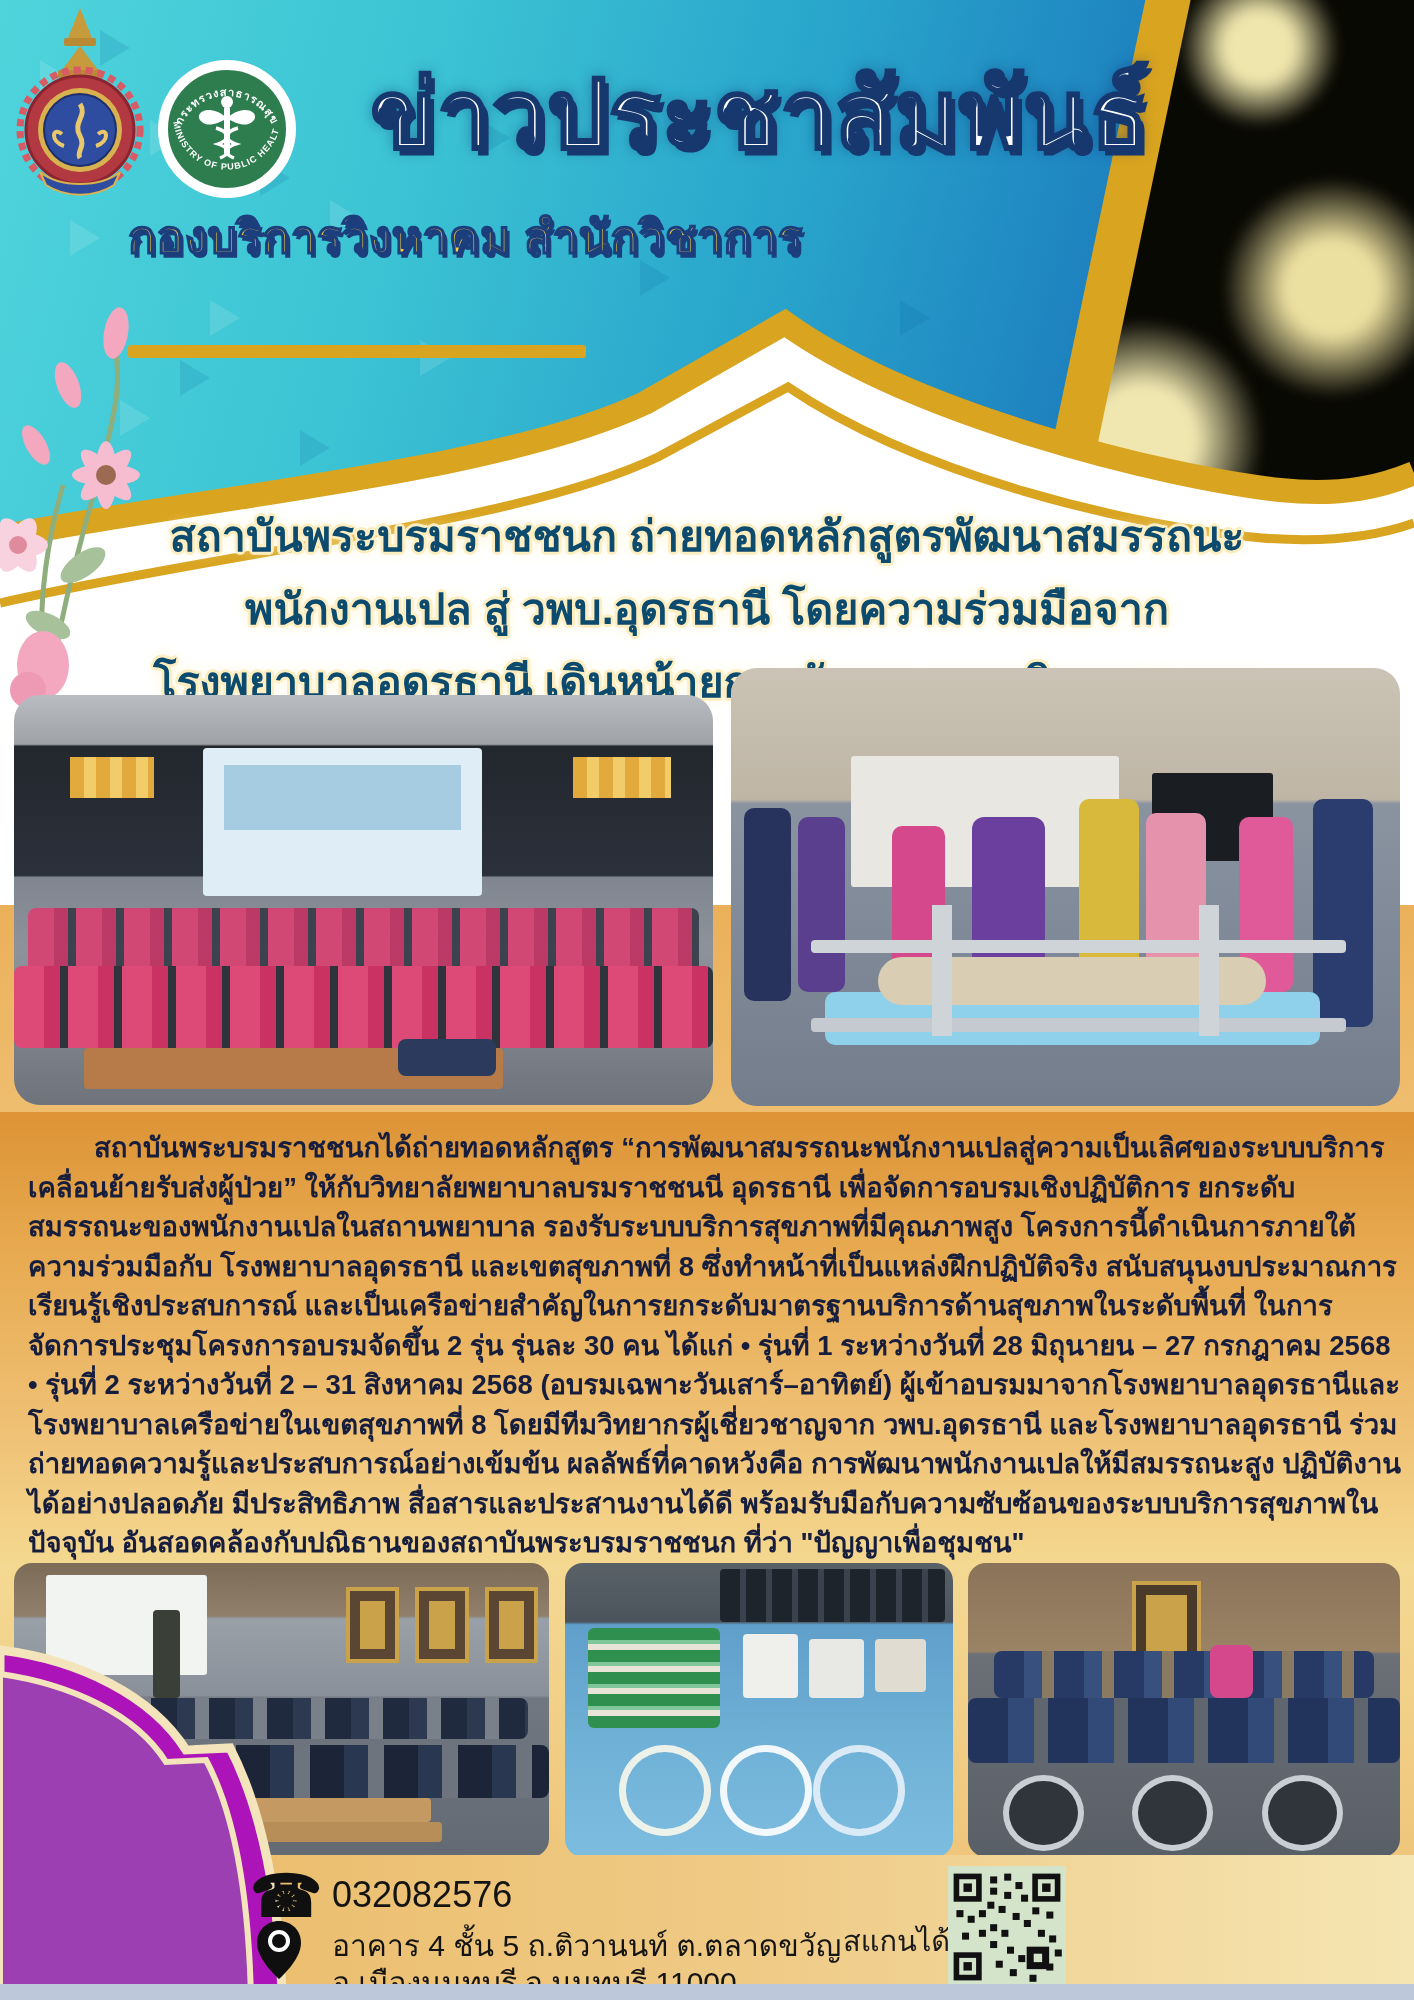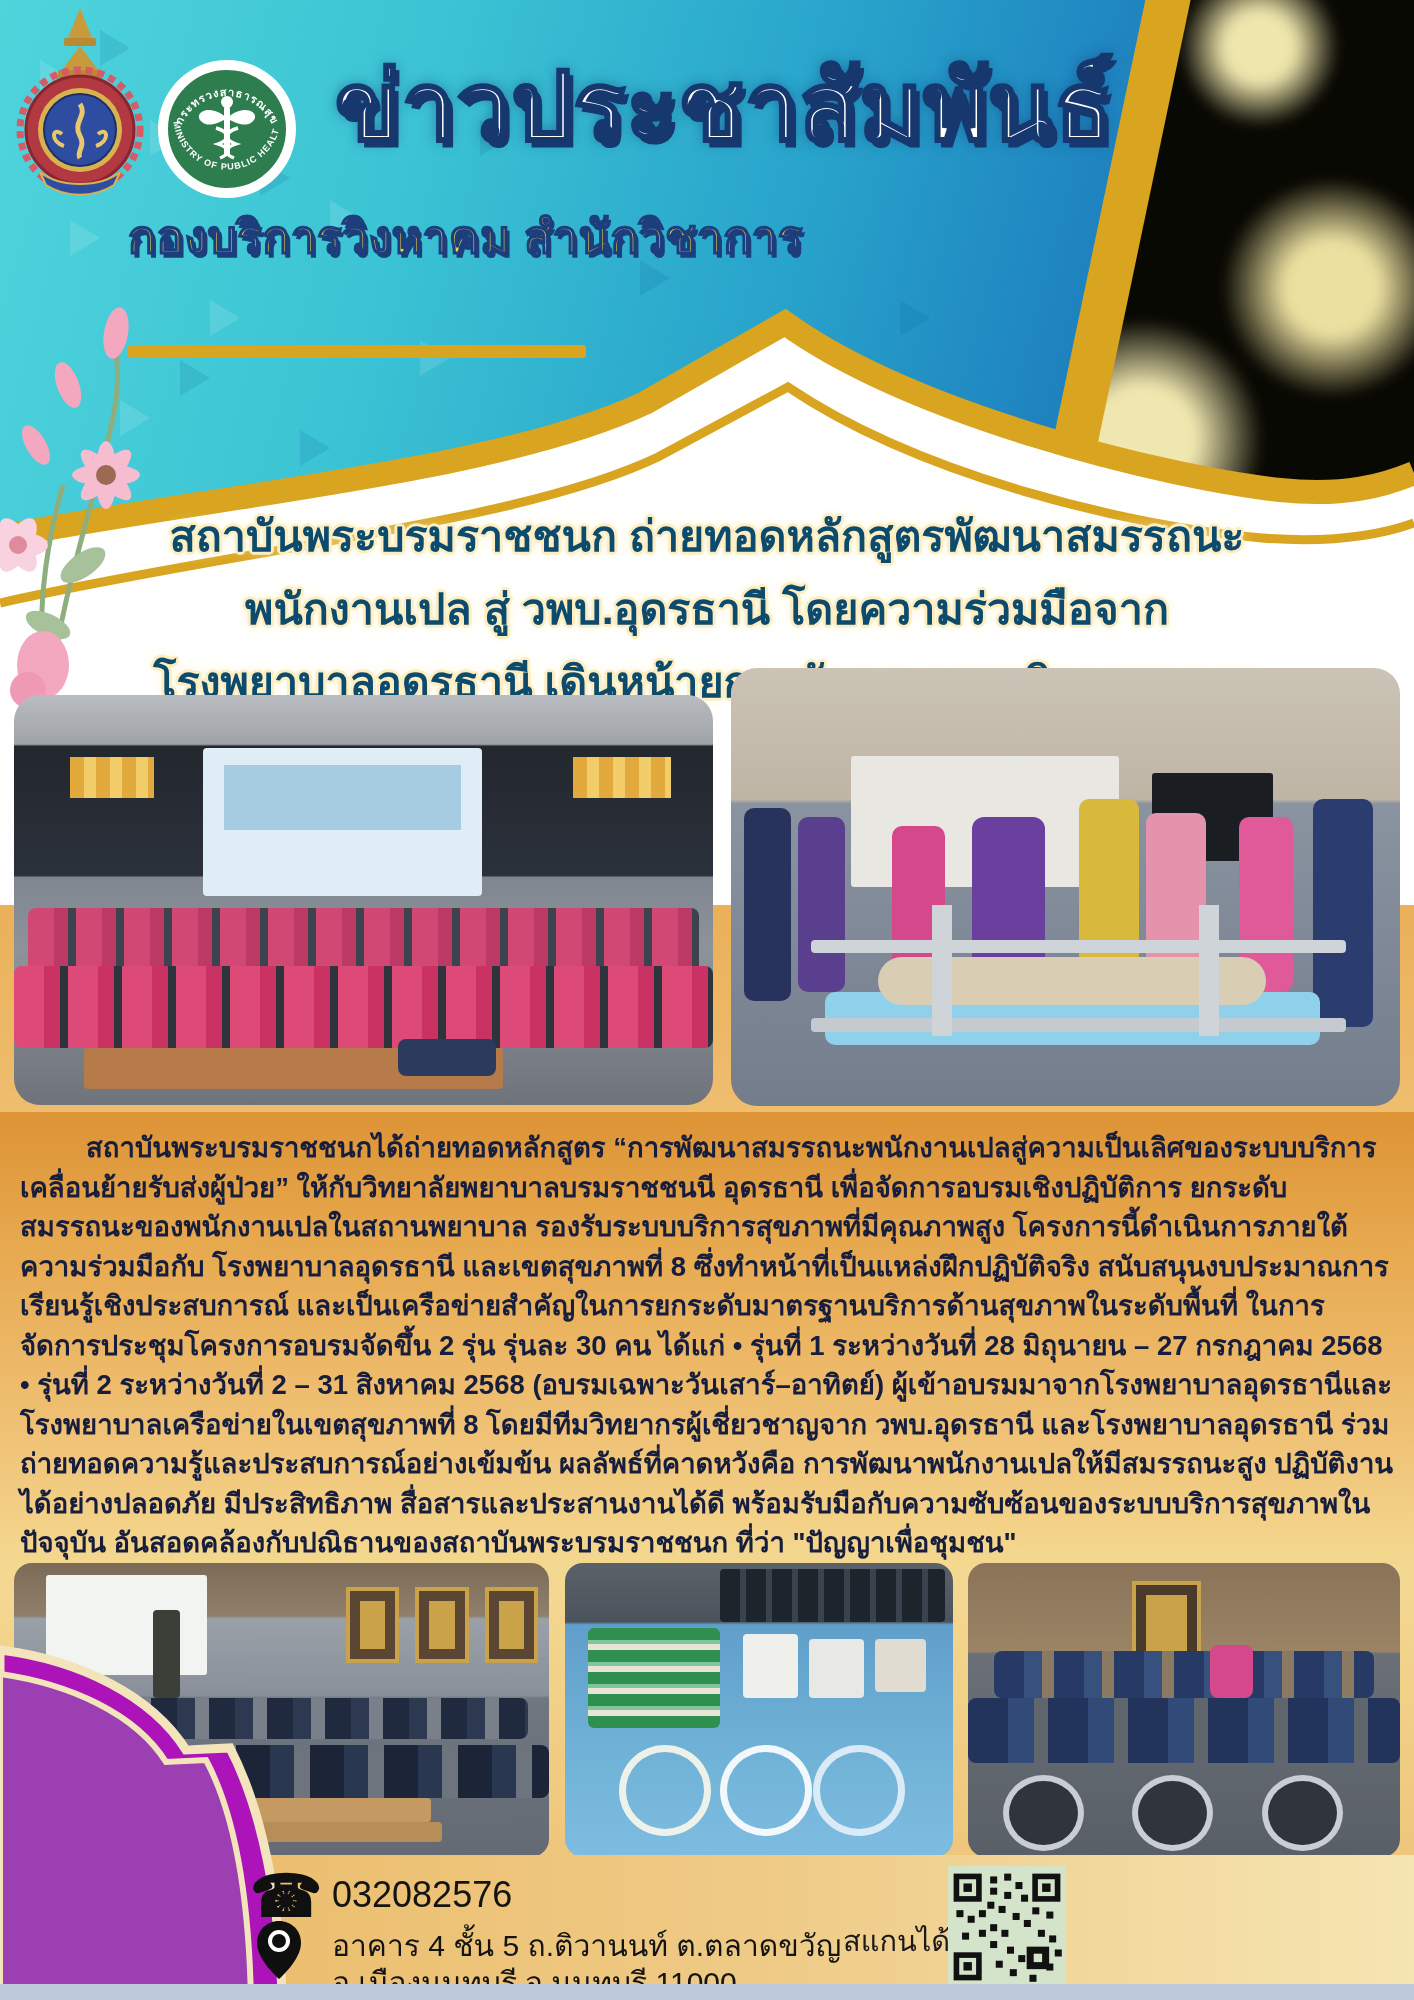--- a/index.html
+++ b/index.html
@@ -21,37 +21,37 @@
       radial-gradient(circle at 88% 12%,#efe6ad 0 34px,rgba(239,230,173,0) 80px),
       radial-gradient(circle at 72% 30%,#e9e2a4 0 40px,rgba(233,226,164,0) 95px),
       radial-gradient(circle at 93% 55%,#ece0a0 0 46px,rgba(236,224,160,0) 110px),
       radial-gradient(circle at 80% 82%,#f0e7b0 0 52px,rgba(240,231,176,0) 120px),
       radial-gradient(circle at 63% 64%,#b7c06a 0 26px,rgba(183,192,106,0) 70px),
       linear-gradient(115deg,rgba(0,0,0,0) 55%,rgba(107,124,54,.55) 57%,rgba(0,0,0,0) 60%),
       linear-gradient(75deg,rgba(0,0,0,0) 62%,rgba(116,134,60,.5) 64%,rgba(0,0,0,0) 67%);}
   .gold-diagonal{left:0;top:0;width:1414px;height:520px;background:#d9a41f;
     clip-path:polygon(81% 0,84.2% 0,76.5% 100%,73.3% 100%);}
   
-  .main-title{left:335px;top:30px;width:850px;text-align:left;color:#ffffff;
+  .main-title{left:335px;top:38px;width:850px;text-align:center;color:#ffffff;
     font-size:96px;font-weight:800;letter-spacing:1px;-webkit-text-stroke:3px #16386e;
     text-shadow:5px 6px 0 #16386e,0 0 14px rgba(17,48,105,.55);}
   .subtitle{left:128px;color:#f7d23e;font-weight:800;font-size:46px;letter-spacing:.5px;
     -webkit-text-stroke:1.6px #1d3e7c;text-shadow:3px 4px 0 #1d3e7c;}
   .sub1{top:200px;} .sub2{top:276px;}
   .gold-bar{left:128px;top:345px;width:458px;height:13px;background:#d9a41f;border-radius:3px;}
   
   .headline{left:0;top:500px;width:1414px;text-align:center;color:#0c4a6e;font-weight:800;
     font-size:43px;line-height:73px;
     text-shadow:3px 0 0 #fdeec2,-3px 0 0 #fdeec2,0 3px 0 #fdeec2,0 -3px 0 #fdeec2,
       2px 2px 0 #fdeec2,-2px 2px 0 #fdeec2,2px -2px 0 #fdeec2,-2px -2px 0 #fdeec2,0 0 16px #fdeec2;}
   
   .photo{overflow:hidden;border-radius:26px;}
   .photo div{position:absolute;}
   
-  .body-text{left:20px;top:1128px;width:1374px;color:#161d3d;font-weight:700;
+  .body-text{left:28px;top:1128px;width:1374px;color:#161d3d;font-weight:700;
     font-size:27.5px;line-height:39.5px;text-indent:66px;text-align:left;}
   
   .footer-band{left:0;top:1855px;width:1414px;height:130px;
     background:linear-gradient(90deg,#eab863 0%,#efcb87 55%,#f5e5b2 100%);}
   .phone-icon{left:250px;top:1862px;font-size:58px;color:#101010;font-weight:700;}
   .phone-number{left:332px;top:1874px;font-size:36px;color:#141414;}
   .addr{left:332px;font-size:30px;color:#141414;}
   .addr1{top:1922px;} .addr2{top:1959px;}
   .scan-label{left:843px;top:1918px;font-size:29px;color:#1a1a1a;}
   .qr-wrap{left:948px;top:1866px;width:118px;height:122px;background:#d4e4ca;}

